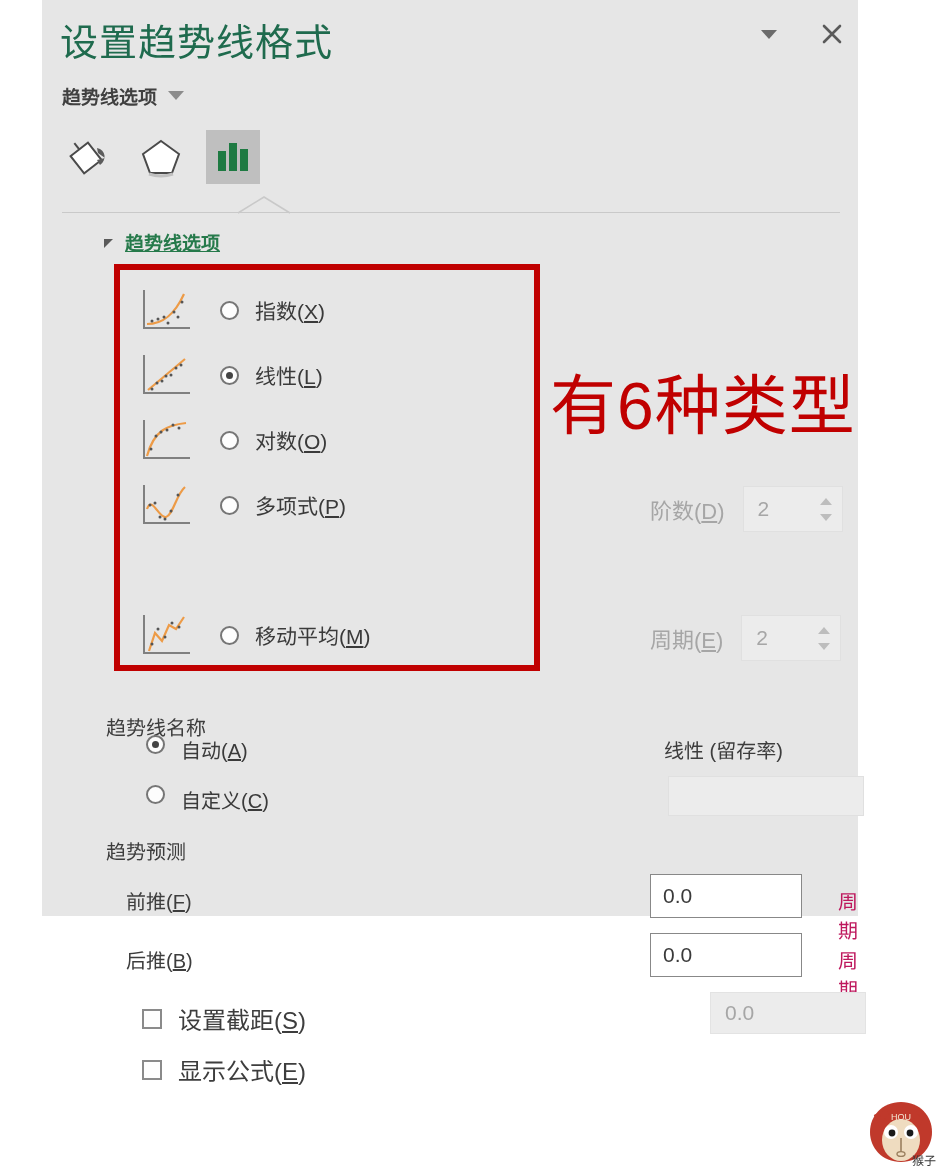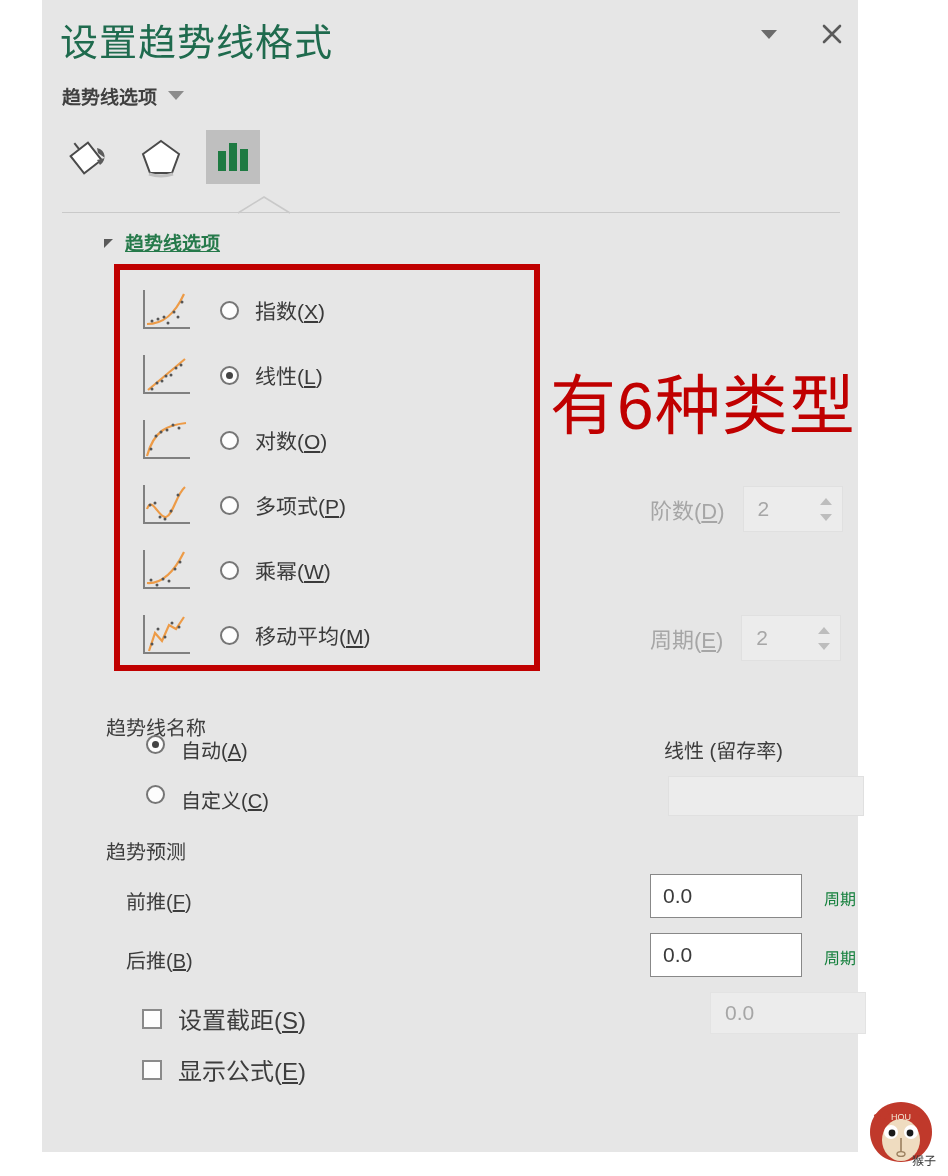--- a/index.html
+++ b/index.html
@@ -14,21 +14,21 @@
     overflow: hidden;
     font-family: "Liberation Sans", "DejaVu Sans", sans-serif;
   }
 
   
   #pane {
     position: absolute;
     left: 42px;
     top: 0;
     width: 816px;
-    height: 1152px;
+    height: 916px;
     background: #e6e6e6;
     box-sizing: border-box;
     padding-left: 38px;
   }
 
   
   .pane-title {
     position: absolute;
     left: 18px;
     top: 12px;
@@ -282,22 +282,22 @@
     align-items: center;
     cursor: text;
   }
   .fc-input .val {
     font-size: 21px;
     color: #3a3a3a;
     padding-left: 12px;
   }
   .fc-unit {
     position: absolute;
-    font-size: 16px;
-    color: #15803d;
+    font-size: 20px;
+    color: #be185d;
     text-align: right;
   }
 
   
   .cb-row {
     position: absolute;
     left: 100px;
     display: flex;
     align-items: center;
     cursor: pointer;
@@ -468,34 +468,20 @@
         <circle cx="17" cy="22" r="1.5" fill="#555"></circle>
       <circle cx="22" cy="36" r="1.5" fill="#555"></circle>
         <circle cx="27" cy="38" r="1.5" fill="#555"></circle>
       <circle cx="33" cy="30" r="1.5" fill="#555"></circle>
         <circle cx="40" cy="14" r="1.5" fill="#555"></circle>
     </svg>
     <span class="radio"></span>
     <span class="opt-label">多项式(<u>P</u>)</span>
   </div>
 
-  <div class="type-row" style="top:542px">
-    <svg class="thumb" viewBox="0 0 56 48">
-      <path d="M6 4 L6 42 L52 42" stroke="#808080" stroke-width="2" fill="none"></path>
-      <path d="M9 37 C22 38 34 30 46 6" stroke="#ed9b47" stroke-width="2.2" fill="none"></path>
-      <circle cx="13" cy="34" r="1.5" fill="#555"></circle>
-        <circle cx="19" cy="39" r="1.5" fill="#555"></circle>
-      <circle cx="25" cy="33" r="1.5" fill="#555"></circle>
-        <circle cx="31" cy="35" r="1.5" fill="#555"></circle>
-      <circle cx="37" cy="23" r="1.5" fill="#555"></circle>
-        <circle cx="42" cy="16" r="1.5" fill="#555"></circle>
-    </svg>
-    <span class="radio"></span>
-    <span class="opt-label">乘幂(<u>W</u>)</span>
-  </div>
 
   <div class="type-row" style="top:607px">
     <svg class="thumb" viewBox="0 0 56 48">
       <path d="M6 4 L6 42 L52 42" stroke="#808080" stroke-width="2" fill="none"></path>
       <path d="M11 40 L17 22 L24 30 L31 14 L38 18 L46 6" stroke="#ed9b47" stroke-width="2.2" fill="none"></path>
       <circle cx="14" cy="33" r="1.5" fill="#555"></circle>
         <circle cx="20" cy="18" r="1.5" fill="#555"></circle>
       <circle cx="27" cy="26" r="1.5" fill="#555"></circle>
         <circle cx="34" cy="12" r="1.5" fill="#555"></circle>
       <circle cx="41" cy="16" r="1.5" fill="#555"></circle>

